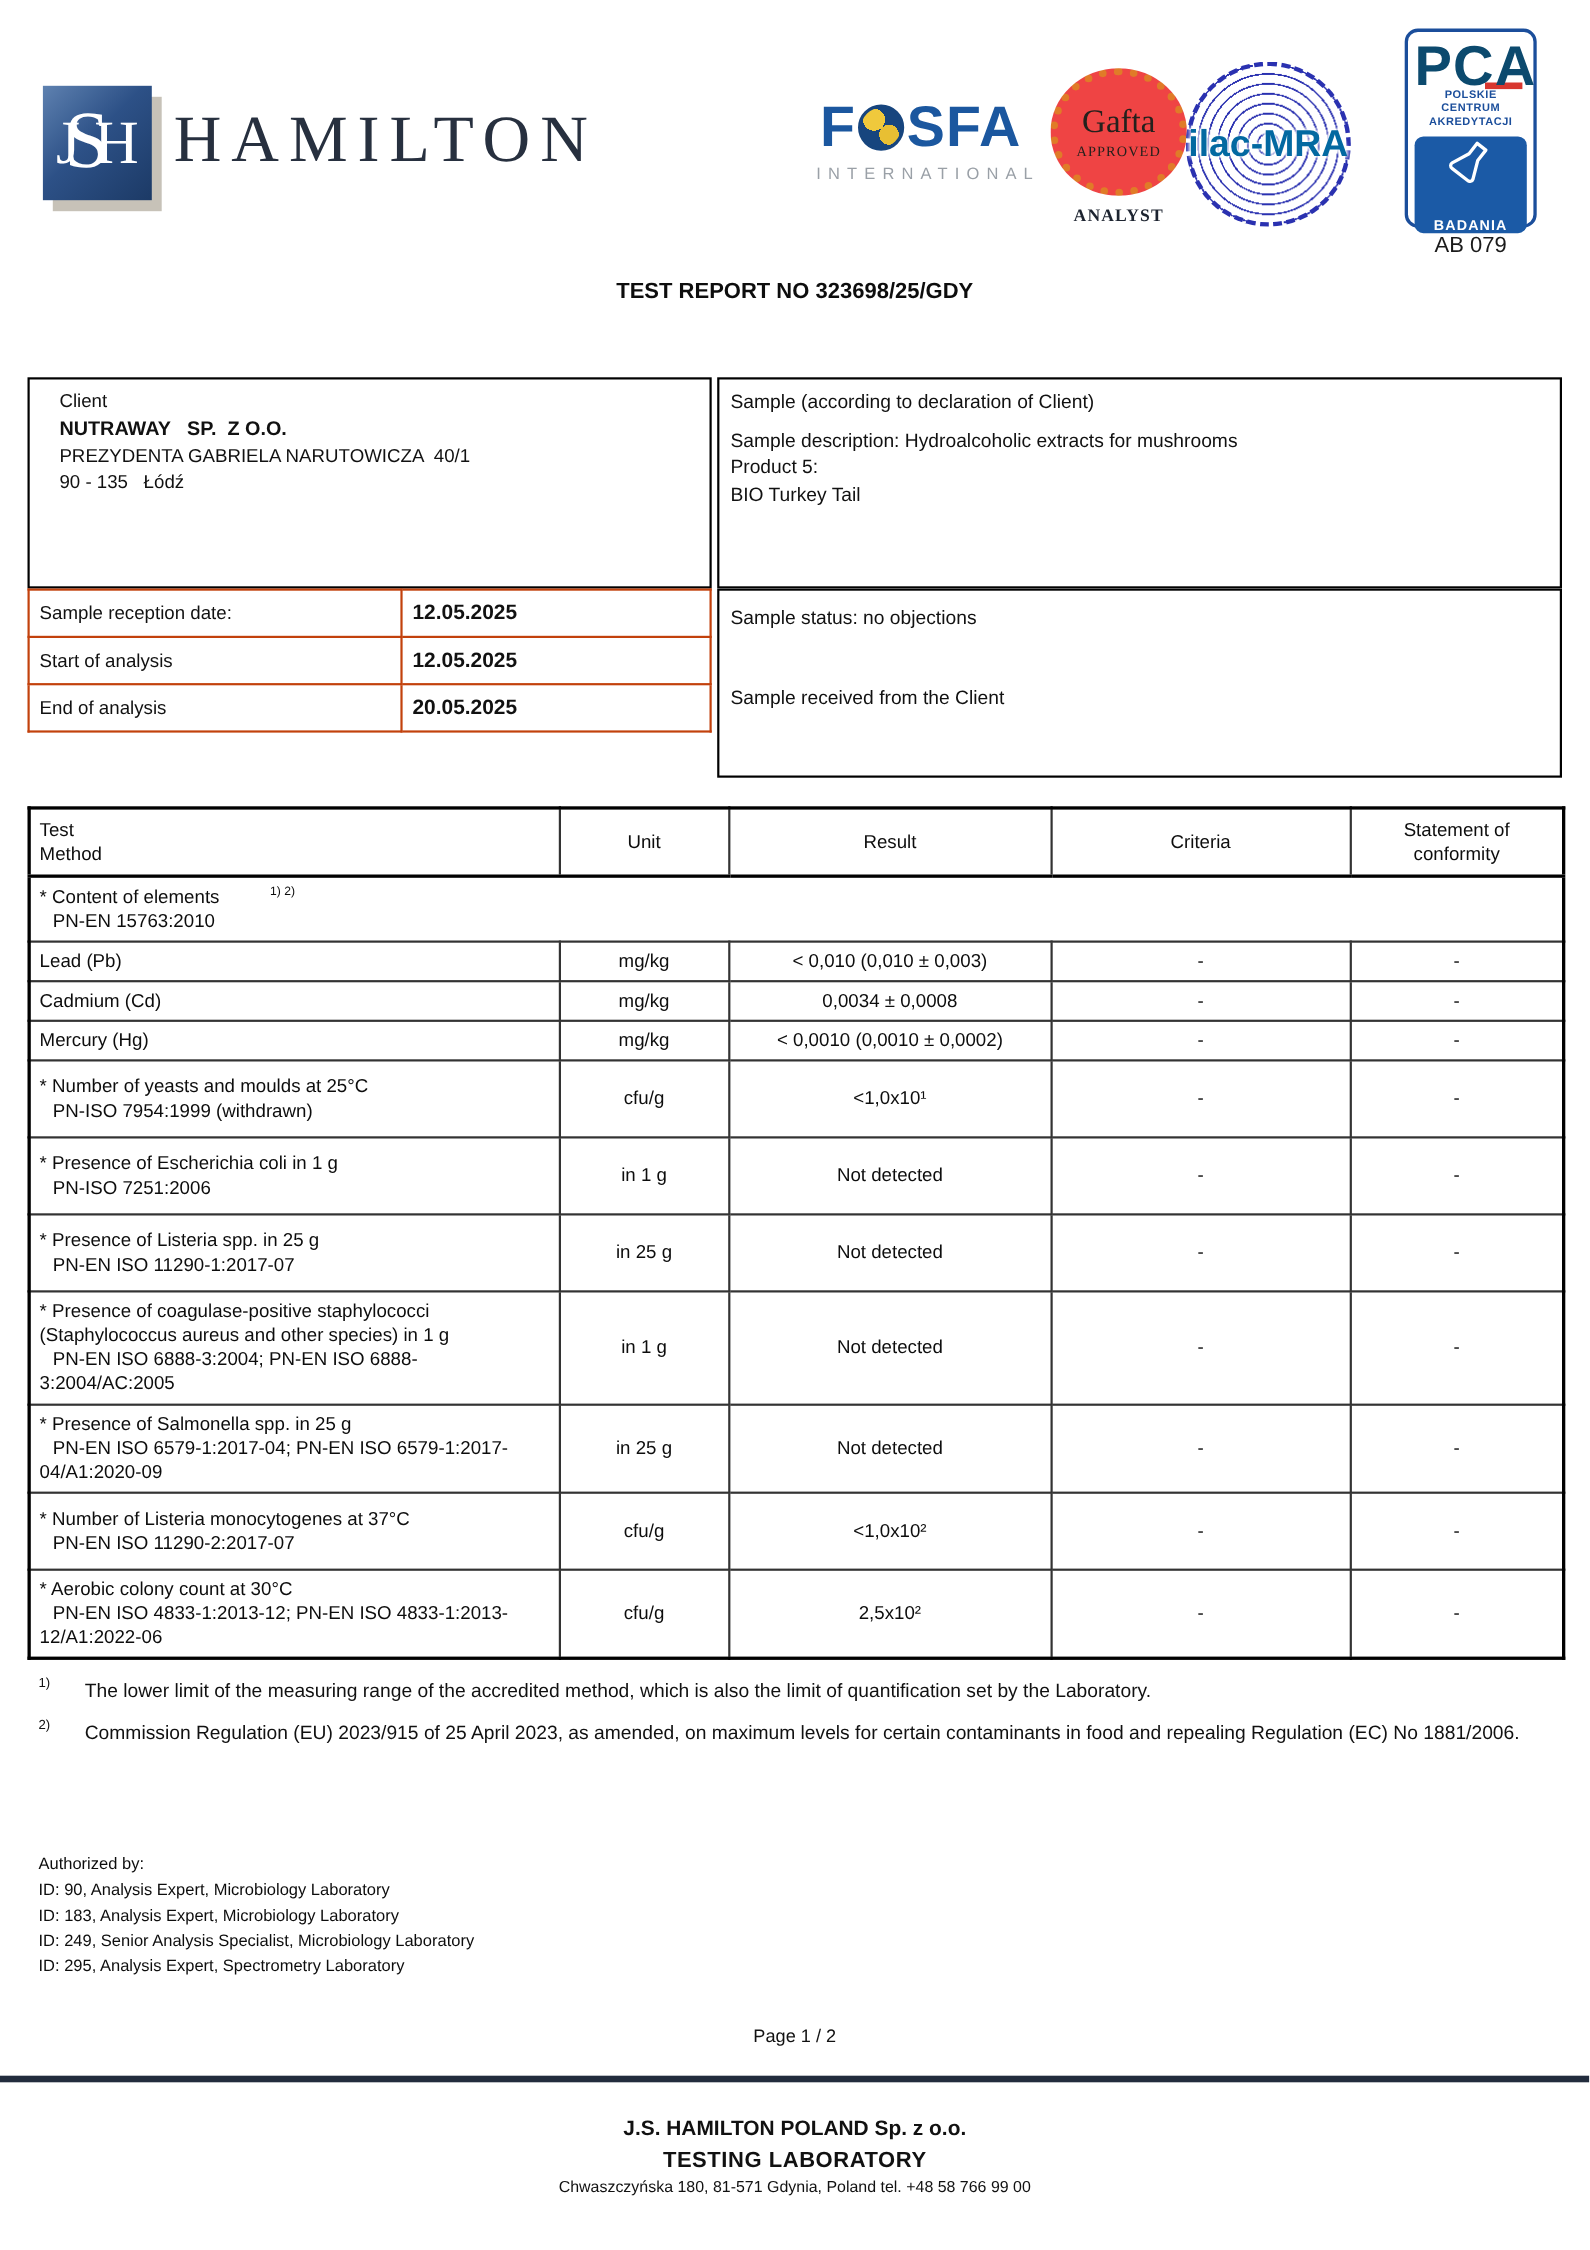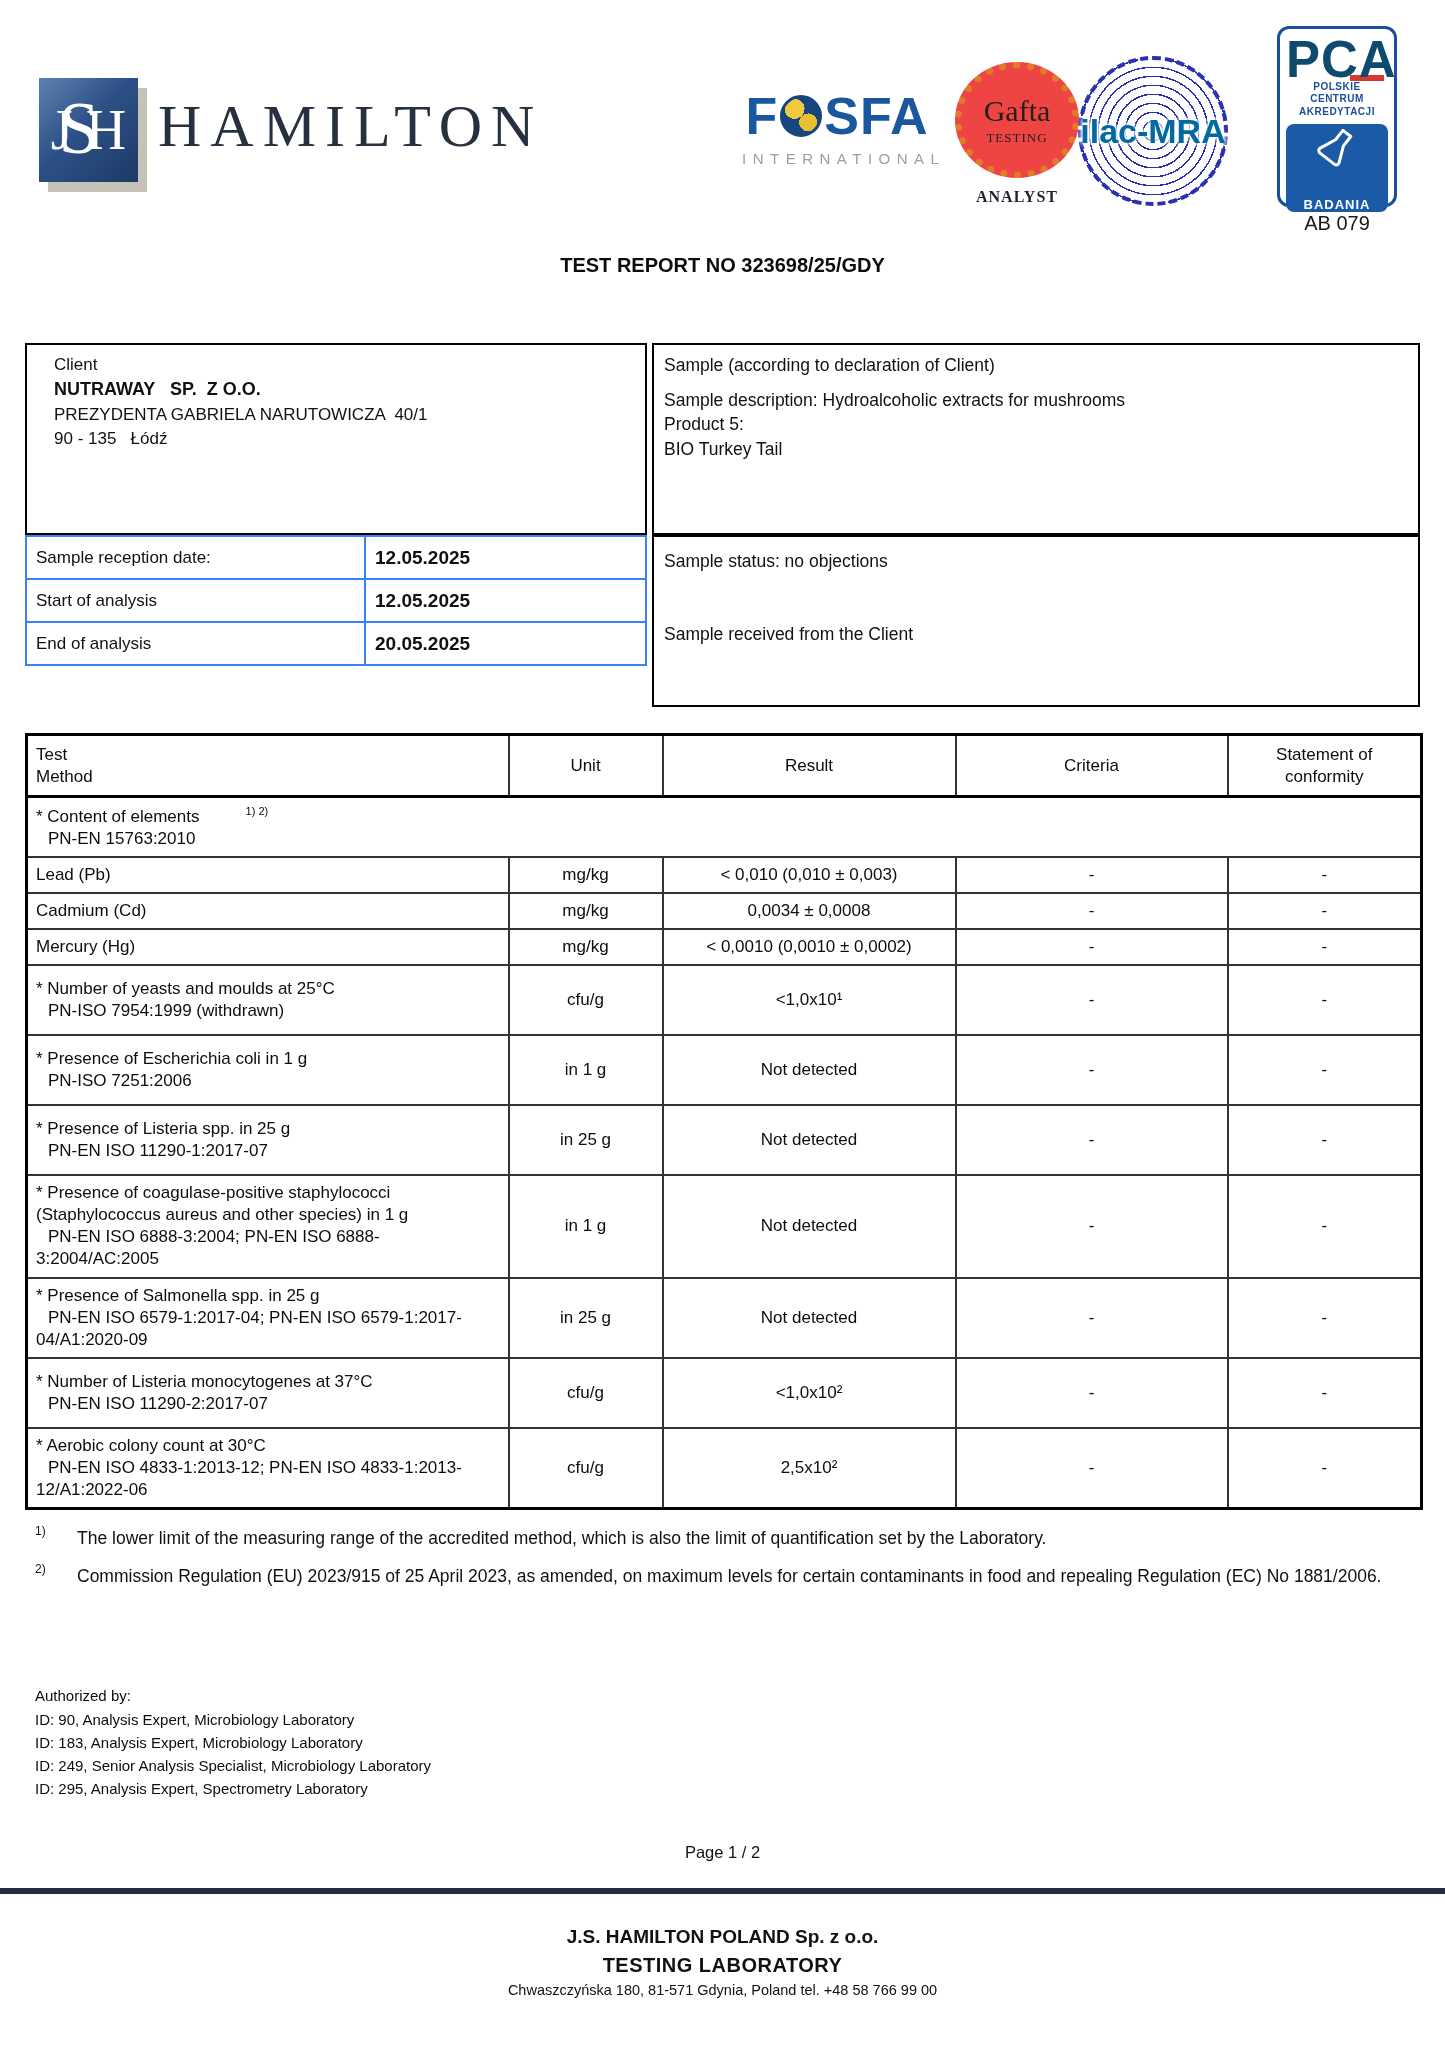--- a/index.html
+++ b/index.html
@@ -58,21 +58,21 @@
 
   
   .info { margin:66px 25px 0; display:grid; grid-template-columns:622px 768px; column-gap:5px; }
   .box { border:2px solid #000; background:#fff; }
   .client-box { height:192px; padding:8px 27px; font-size:17px; line-height:1.42; }
   .client-box .line { white-space:pre; }
   .client-name { font-weight:bold; font-size:18px; }
   .sample-box { height:192px; padding:8px 10px; font-size:17.5px; line-height:1.4; }
   .sample-label { margin-bottom:10px; }
   .dates-table { border-collapse:collapse; width:622px; table-layout:fixed; }
-  .dates-table td { border:2px solid #3b82f6; height:43px; padding-left:9px; vertical-align:middle; }
+  .dates-table td { border:2px solid #c2410c; height:43px; padding-left:9px; vertical-align:middle; }
   .date-label { width:339px; font-size:17px; }
   .date-value { font-size:19px; font-weight:bold; }
   .status-box { height:172px; padding:14px 10px 0; font-size:17.5px; }
   .status-received { margin-top:52px; }
 
   
   .results { margin:26px 25px 0; border-collapse:collapse; width:1395px; table-layout:fixed; border:3px solid #000; }
   .results th, .results td { border:2px solid #333; font-weight:normal; font-size:17px; color:#0d0d0d; }
   .results thead th { height:62px; vertical-align:middle; text-align:center; white-space:pre-line; border-bottom:3px solid #000; line-height:1.25; }
   .results thead th.h-test { text-align:left; padding-left:8px; }
@@ -119,21 +119,21 @@
         <span>F</span>
         <span class="globe"></span>
         <span>SFA</span>
       </div>
       <div class="fosfa-sub">INTERNATIONAL</div>
     </div>
 
     <div class="gafta">
       <div class="gafta-wreath">
         <div class="gafta-name">Gafta</div>
-        <div class="gafta-approved">TESTING</div>
+        <div class="gafta-approved">APPROVED</div>
       </div>
       <div class="gafta-analyst">ANALYST</div>
     </div>
 
     <div class="ilac">
       <div class="ilac-rings"></div>
       <div class="ilac-band">ilac-MRA</div>
     </div>
 
     <div class="pca">

